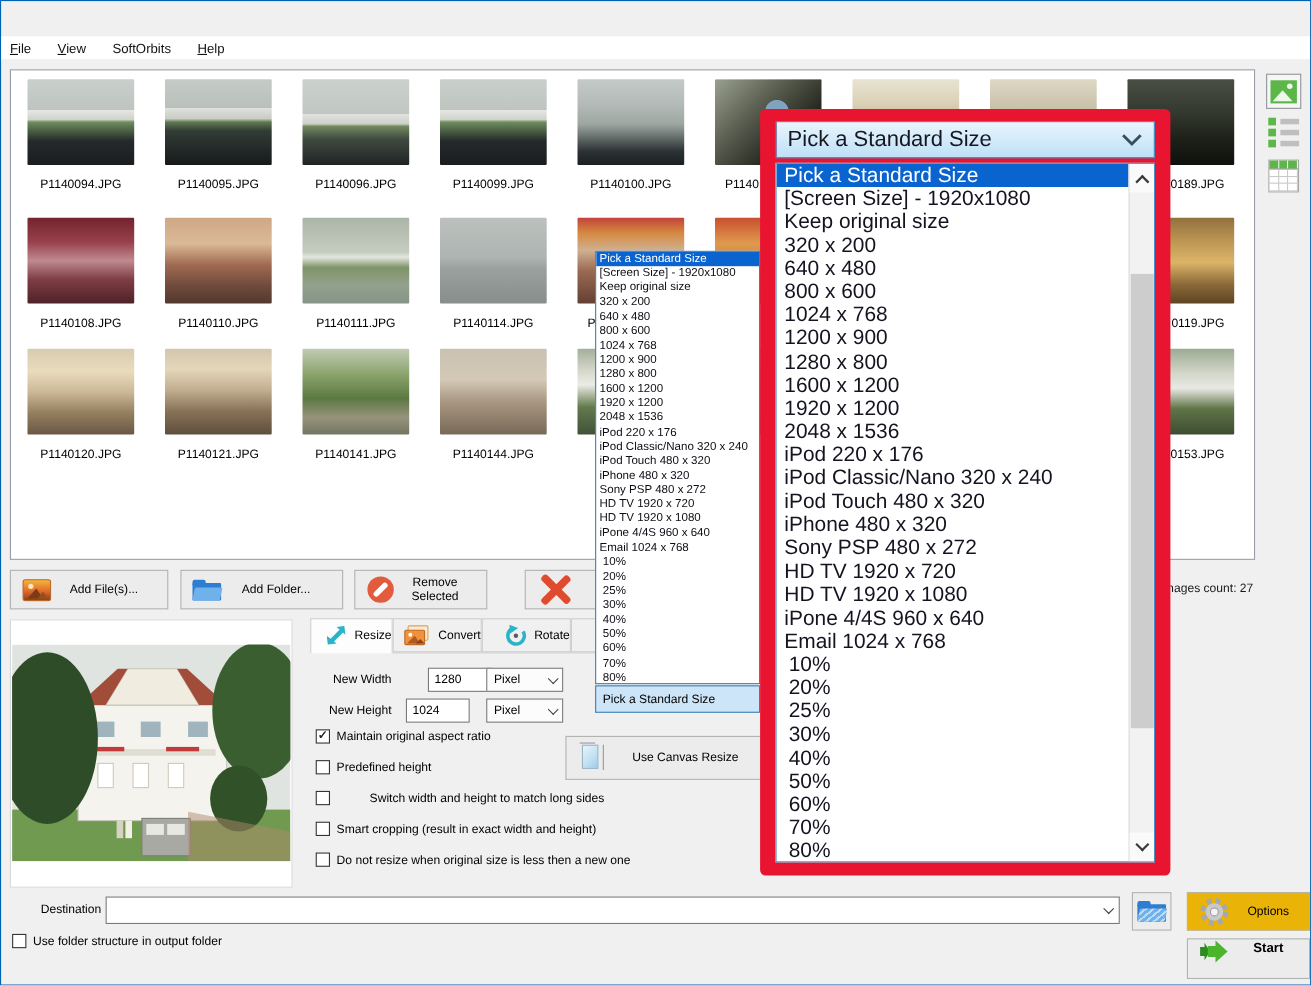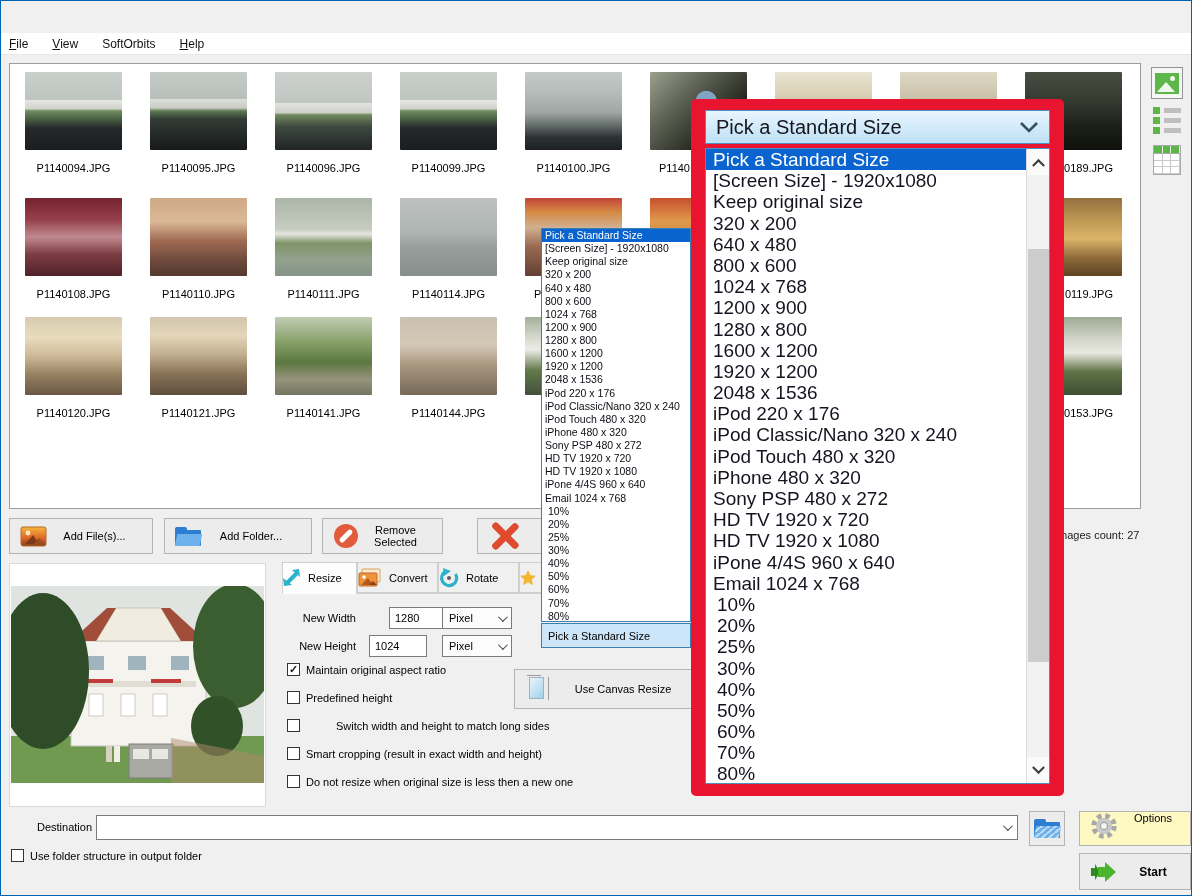--- a/index.html
+++ b/index.html
@@ -52,21 +52,21 @@
   #btn-remove { left:321px; width:121px; }
   #btn-removeall { left:476px; width:148px; }
 
   #imgcount { position:absolute; left:1054px; top:528px; font-size:11px; color:#1a1a1a; z-index:5; white-space:nowrap; }
 
   
   #preview { position:absolute; left:8px; top:562px; width:257px; height:244px; background:#fff; border:1px solid #d9d9d9; }
   #preview svg { position:absolute; left:1px; top:22px; }
 
   
-  .tab { position:absolute; top:561px; height:31px; display:flex; align-items:center; justify-content:flex-start; gap:7px; font-size:11px; border:1px solid #cfcfcf; background:#f0f0f0; }
+  .tab { position:absolute; top:561px; height:31px; display:flex; align-items:center; justify-content:flex-end; gap:7px; font-size:11px; border:1px solid #cfcfcf; background:#f0f0f0; }
   #tab-resize { left:281px; width:75px; background:#fdfdfd; border-bottom-color:#fdfdfd; height:32px; z-index:2; }
   #tab-convert { left:356px; width:81px; }
   #tab-rotate { left:437px; width:81px; }
   #tab-extra { left:518px; width:60px; }
   #tabpanel { position:absolute; left:281px; top:592px; width:420px; height:214px; background:#f0f0f0; border-top:1px solid #cfcfcf; }
 
   .flabel { position:absolute; font-size:11px; color:#000; text-align:right; width:63px; }
   .finput { position:absolute; width:58px; height:22px; border:1px solid #7a7a7a; background:#fff; font-size:11px; font-family:"Liberation Sans",sans-serif; padding-left:5px; }
   .fselect { position:absolute; width:70px; height:22px; border:1px solid #7a7a7a; background:#fcfcfc; font-size:11px; display:flex; align-items:center; padding-left:6px; }
   .fselect .chev { margin-left:auto; margin-right:6px; }
@@ -82,23 +82,23 @@
   #canvas-icon { width:22px; height:28px; position:relative; }
   #canvas-icon .page { position:absolute; left:2px; top:2px; width:15px; height:22px; background:linear-gradient(135deg,#e8f4fb 0%,#bfe0f2 60%,#9fcde8 100%); border:1px solid #9ab4c4; }
   #canvas-icon .vbar { position:absolute; right:0; top:2px; width:1px; height:23px; background:#9a9a9a; }
   #canvas-icon .hbar { position:absolute; left:0; top:0; width:14px; height:1px; background:#9a9a9a; }
 
   
   #dest-label { position:absolute; left:36px; top:820px; font-size:11px; }
   #dest-input { position:absolute; left:95px; top:814px; width:922px; height:25px; background:#fff; border:1px solid #7a7a7a; }
   #dest-input .chev { position:absolute; right:7px; top:8px; }
   #btn-browse { position:absolute; left:1028px; top:810px; width:36px; height:35px; background:#ececec; border:1px solid #b3b3b3; display:flex; align-items:center; justify-content:center; }
-  #btn-options { position:absolute; left:1078px; top:810px; width:112px; height:35px; background:#fef9c3; border:1px solid #b3b3b3; display:flex; padding:0 10px; gap:8px; font-size:11px; }
+  #btn-options { position:absolute; left:1078px; top:810px; width:112px; height:35px; background:#eab308; border:1px solid #b3b3b3; display:flex; align-items:center; padding:0 10px; gap:8px; font-size:11px; }
   #btn-options .lbl { flex:1; text-align:center; }
-  #btn-start { position:absolute; left:1078px; top:852px; width:112px; height:37px; background:#ececec; border:1px solid #b3b3b3; display:flex; align-items:center; padding:0 10px; gap:8px; font-size:12px; font-weight:bold; }
+  #btn-start { position:absolute; left:1078px; top:852px; width:112px; height:37px; background:#ececec; border:1px solid #b3b3b3; display:flex; align-items:flex-start; padding:0 10px; gap:8px; font-size:12px; font-weight:bold; }
   #btn-start .lbl { flex:1; text-align:center; }
   #footer-cb { left:10px; top:848px; }
 
   
   .folder { position:relative; width:26px; height:19px; }
   .folder .back { position:absolute; left:0; top:0; width:12px; height:5px; background:#2d7dd2; border-radius:2px 2px 0 0; }
   .folder .body { position:absolute; left:0; top:3px; width:26px; height:16px; background:#2d7dd2; border-radius:1px; }
   .folder .front { position:absolute; left:1px; top:7px; width:25px; height:12px; background:#6fb1ea; transform:skewX(-12deg); border-radius:1px; }
   .folder.striped .front { background:repeating-linear-gradient(135deg,#6fb1ea 0 3px,#bcdcf6 3px 5px); }
 

